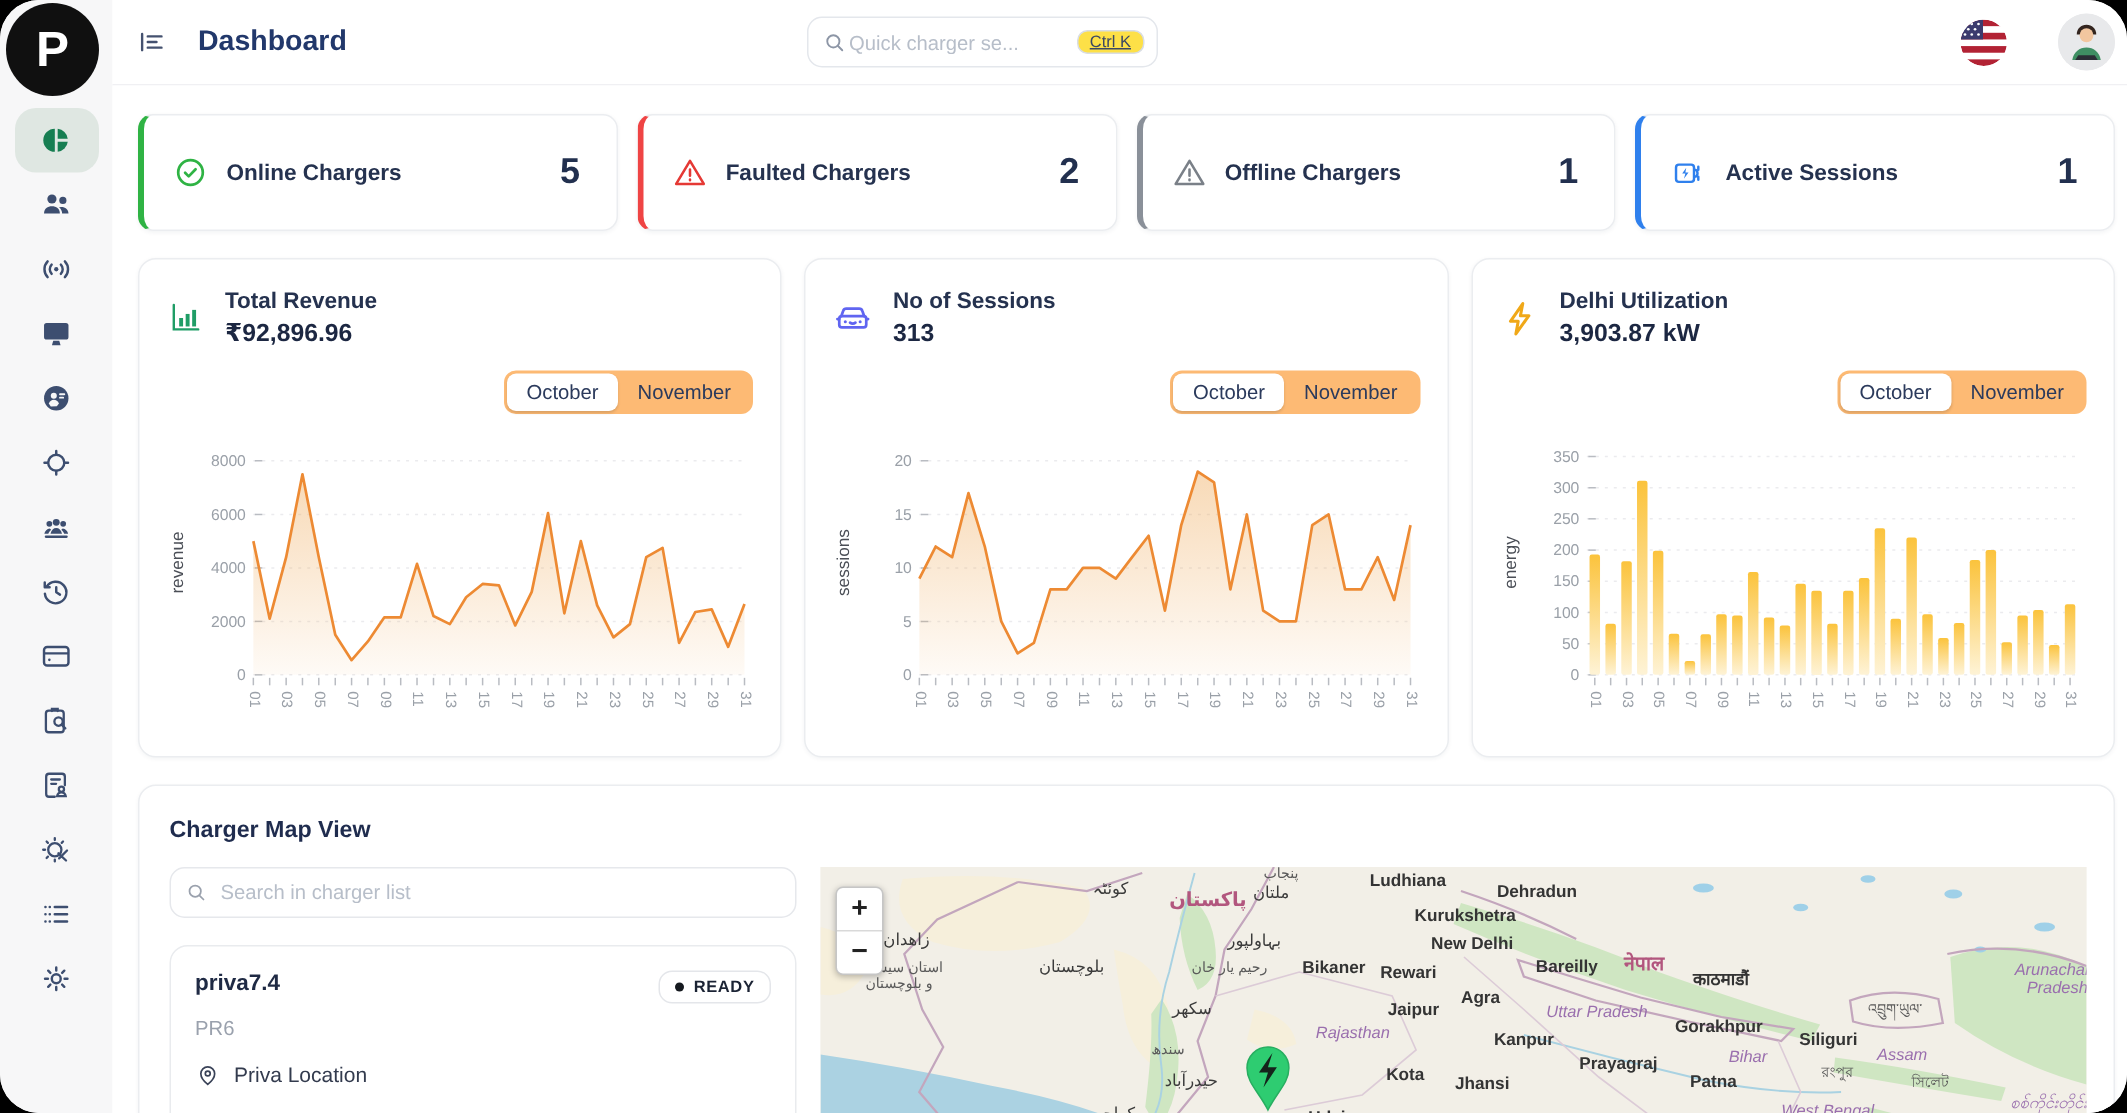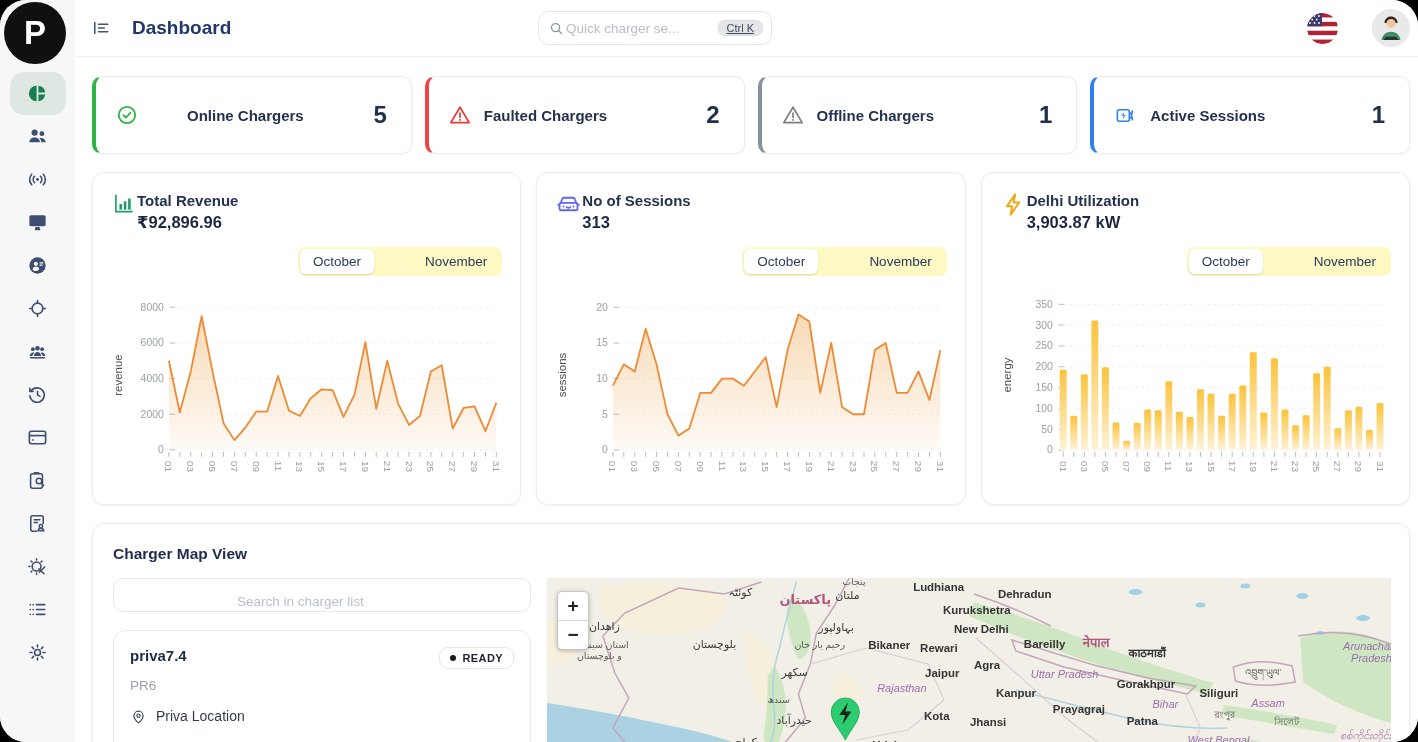--- a/index.html
+++ b/index.html
@@ -12,53 +12,53 @@
   .side-item.active{background:#dfe7e2;}
   .side-item svg{display:block;}
 
   
   .topbar{position:absolute;left:75px;top:0;right:0;height:57px;background:#fff;border-bottom:1px solid #f0f0f3;display:flex;align-items:center;box-sizing:border-box;}
   .burger{margin-left:16px;display:flex;align-items:center;cursor:pointer;}
   .page-title{margin-left:21px;font-size:19px;font-weight:bold;color:#22386b;}
   .search-box{position:absolute;left:463px;top:11px;width:234px;height:34px;border:1px solid #e4e7ec;border-radius:10px;background:#fff;display:flex;align-items:center;padding:0 8px 0 10px;box-sizing:border-box;}
   .search-box input{border:0;outline:0;flex:1;font-size:13.5px;color:#000000;background:transparent;min-width:0;font-family:inherit;}
   .search-box input::placeholder{color:#b7bec9;}
-  .kbd-chip{font-size:11px;color:#3c4964;background:#e5e5e5;border:1px solid #d9dde3;border-radius:7px;padding:1px 8px;white-space:nowrap;text-decoration:underline;}
+  .kbd-chip{font-size:11px;color:#3c4964;background:#fde047;border:1px solid #d9dde3;border-radius:7px;padding:1px 8px;white-space:nowrap;text-decoration:underline;}
   .top-right{margin-left:auto;display:flex;align-items:center;margin-right:8px;}
   .op-select{width:196px;height:33px;border:1px solid #e4e7ec;border-radius:10px;display:flex;align-items:center;padding:0 12px;box-sizing:border-box;color:#b7bec9;font-size:14px;cursor:pointer;}
   .op-select .chev{margin-left:auto;}
   .flag{width:31px;height:31px;border-radius:50%;overflow:hidden;margin-left:32px;flex:0 0 auto;cursor:pointer;}
   .avatar{width:38px;height:38px;border-radius:50%;background:#e8e9eb;margin-left:34px;overflow:hidden;flex:0 0 auto;cursor:pointer;}
 
   
   .main{position:absolute;left:75px;top:57px;right:0;bottom:0;background:#fff;overflow:hidden;}
   .status-row{display:flex;gap:13px;margin:19px 8px 0 17px;}
   .status-card{flex:1;background:#fff;border:1px solid #ebedf0;border-left:4px solid #ccc;border-radius:10px;height:78px;display:flex;align-items:center;padding:0 24px 0 20px;box-sizing:border-box;box-shadow:0 1px 3px rgba(20,30,55,.05);}
   .status-card .lab{font-size:15px;font-weight:bold;color:#25324f;margin-left:13px;}
   .status-card .num{margin-left:auto;font-size:24px;font-weight:bold;color:#22304f;}
 
   .charts-row{display:flex;gap:15px;margin:18px 8px 0 17px;}
   .chart-card{flex:1;background:#fff;border:1px solid #ebedf0;border-radius:12px;padding:18px 18px 6px;box-sizing:border-box;box-shadow:0 1px 3px rgba(20,30,55,.05);}
-  .chart-head{display:flex;align-items:flex-start;}
+  .chart-head{display:flex;align-items:center;gap:13px;}
   .chart-head .tt{font-size:15px;font-weight:bold;color:#25324f;line-height:1.35;}
   .chart-head .vv{font-size:16.5px;font-weight:bold;color:#1c2742;line-height:1.35;}
-  .tabs{display:flex;background:#fef9c3;border-radius:8px;padding:2px;margin:13px 0 0 auto;width:max-content;gap:38px;}
+  .tabs{display:flex;background:#fdba74;border-radius:8px;padding:2px;margin:13px 0 0 auto;width:max-content;}
   .seg{padding:5px 13px;font-size:13.5px;color:#2b3a5c;border-radius:6px;cursor:pointer;white-space:nowrap;}
   .seg.active{background:#fff;box-shadow:0 1px 2px rgba(0,0,0,.14);}
   .chart-svg{display:block;margin-top:10px;width:100%;}
   .yt{font-size:10.5px;fill:#9aa0a8;}
   .xt{font-size:10px;fill:#9aa0a8;}
   .at{font-size:11.5px;fill:#4b4f57;}
 
   
   .map-card{margin:18px 8px 0 17px;background:#fff;border:1px solid #ebedf0;border-radius:12px;box-shadow:0 1px 3px rgba(20,30,55,.05);height:430px;box-sizing:border-box;}
   .map-title{font-size:15.5px;font-weight:bold;color:#1f2c4e;padding:21px 20px 15px;}
   .map-row{display:flex;gap:16px;padding:0 18px 0 20px;}
   .left-col{width:418px;flex:0 0 auto;}
-  .list-search{position:relative;height:34px;border:1px solid #e6e8ec;border-radius:10px;display:flex;align-items:center;padding:14px 10px;box-sizing:border-box;flex-direction:column;}
+  .list-search{position:relative;height:34px;border:1px solid #e6e8ec;border-radius:10px;display:flex;align-items:center;padding:14px 10px;box-sizing:border-box;}
   .list-search input{border:0;outline:0;flex:1;font-size:13.5px;color:#42506b;background:transparent;margin-left:7px;font-family:inherit;}
   .list-search input::placeholder{color:#b7bec9;}
   .charger-card{border:1px solid #e9ebee;border-radius:12px;margin-top:18px;padding:16px;min-height:150px;box-sizing:border-box;}
   .cc-top{display:flex;align-items:flex-start;}
   .cc-name{font-size:15px;font-weight:bold;color:#1f2a44;}
   .cc-badge{margin-left:auto;border:1px solid #e4e6ea;border-radius:9px;padding:4px 10px;display:flex;align-items:center;gap:6px;font-size:11px;font-weight:bold;color:#1b2334;letter-spacing:.4px;}
   .cc-dot{width:6px;height:6px;border-radius:50%;background:#15191f;}
   .cc-code{font-size:13.5px;color:#9aa1ad;margin-top:9px;}
   .cc-loc{display:flex;align-items:center;gap:9px;margin-top:15px;font-size:14px;color:#333b4e;}
   .cc-conn{font-size:14px;color:#4b5563;margin-top:15px;}
@@ -237,21 +237,21 @@
           <path d="M9.5 31c1-5.5 4.8-8.3 9.5-8.3s8.5 2.8 9.5 8.3z" fill="#3f8f63"></path>
           <path d="M11.5 31l2-3.2h11l2 3.2z" fill="#2b2f36"></path>
         </svg>
       </div>
     </div>
   </header>
 
   <main class="main">
 
     <div class="status-row">
-      <div class="status-card" style="border-left-color: rgb(47, 179, 68); gap: 36px;">
+      <div class="status-card" style="border-left-color: rgb(47, 179, 68);">
         <svg width="22" height="22" viewBox="0 0 22 22" fill="none" stroke="#2fb344" stroke-width="1.8" stroke-linecap="round" stroke-linejoin="round">
           <circle cx="11" cy="11" r="8.2"></circle>
             <path d="M7.4 11.2l2.4 2.4 4.6-4.8"></path>
         </svg>
         <span class="lab">Online Chargers</span>
         <span class="num">5</span>
       </div>
       <div class="status-card" style="border-left-color: rgb(239, 68, 68);">
         <svg width="22" height="22" viewBox="0 0 22 22" fill="none" stroke="#e53935" stroke-width="1.7" stroke-linecap="round" stroke-linejoin="round">
           <path d="M11 3.2L20.2 18.6H1.8Z"></path>

